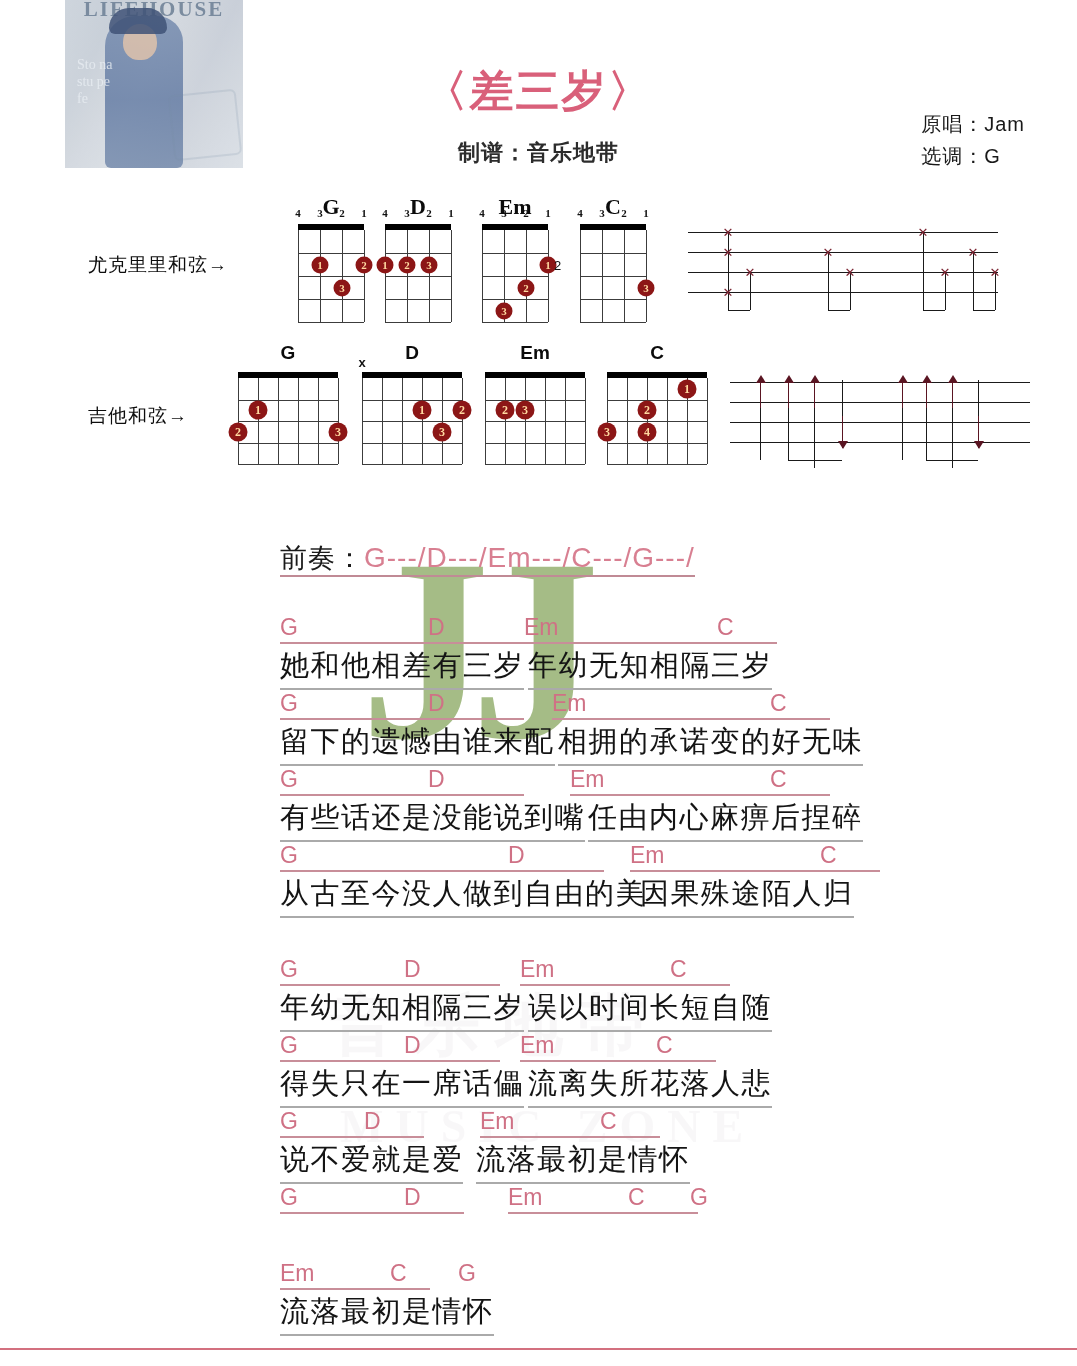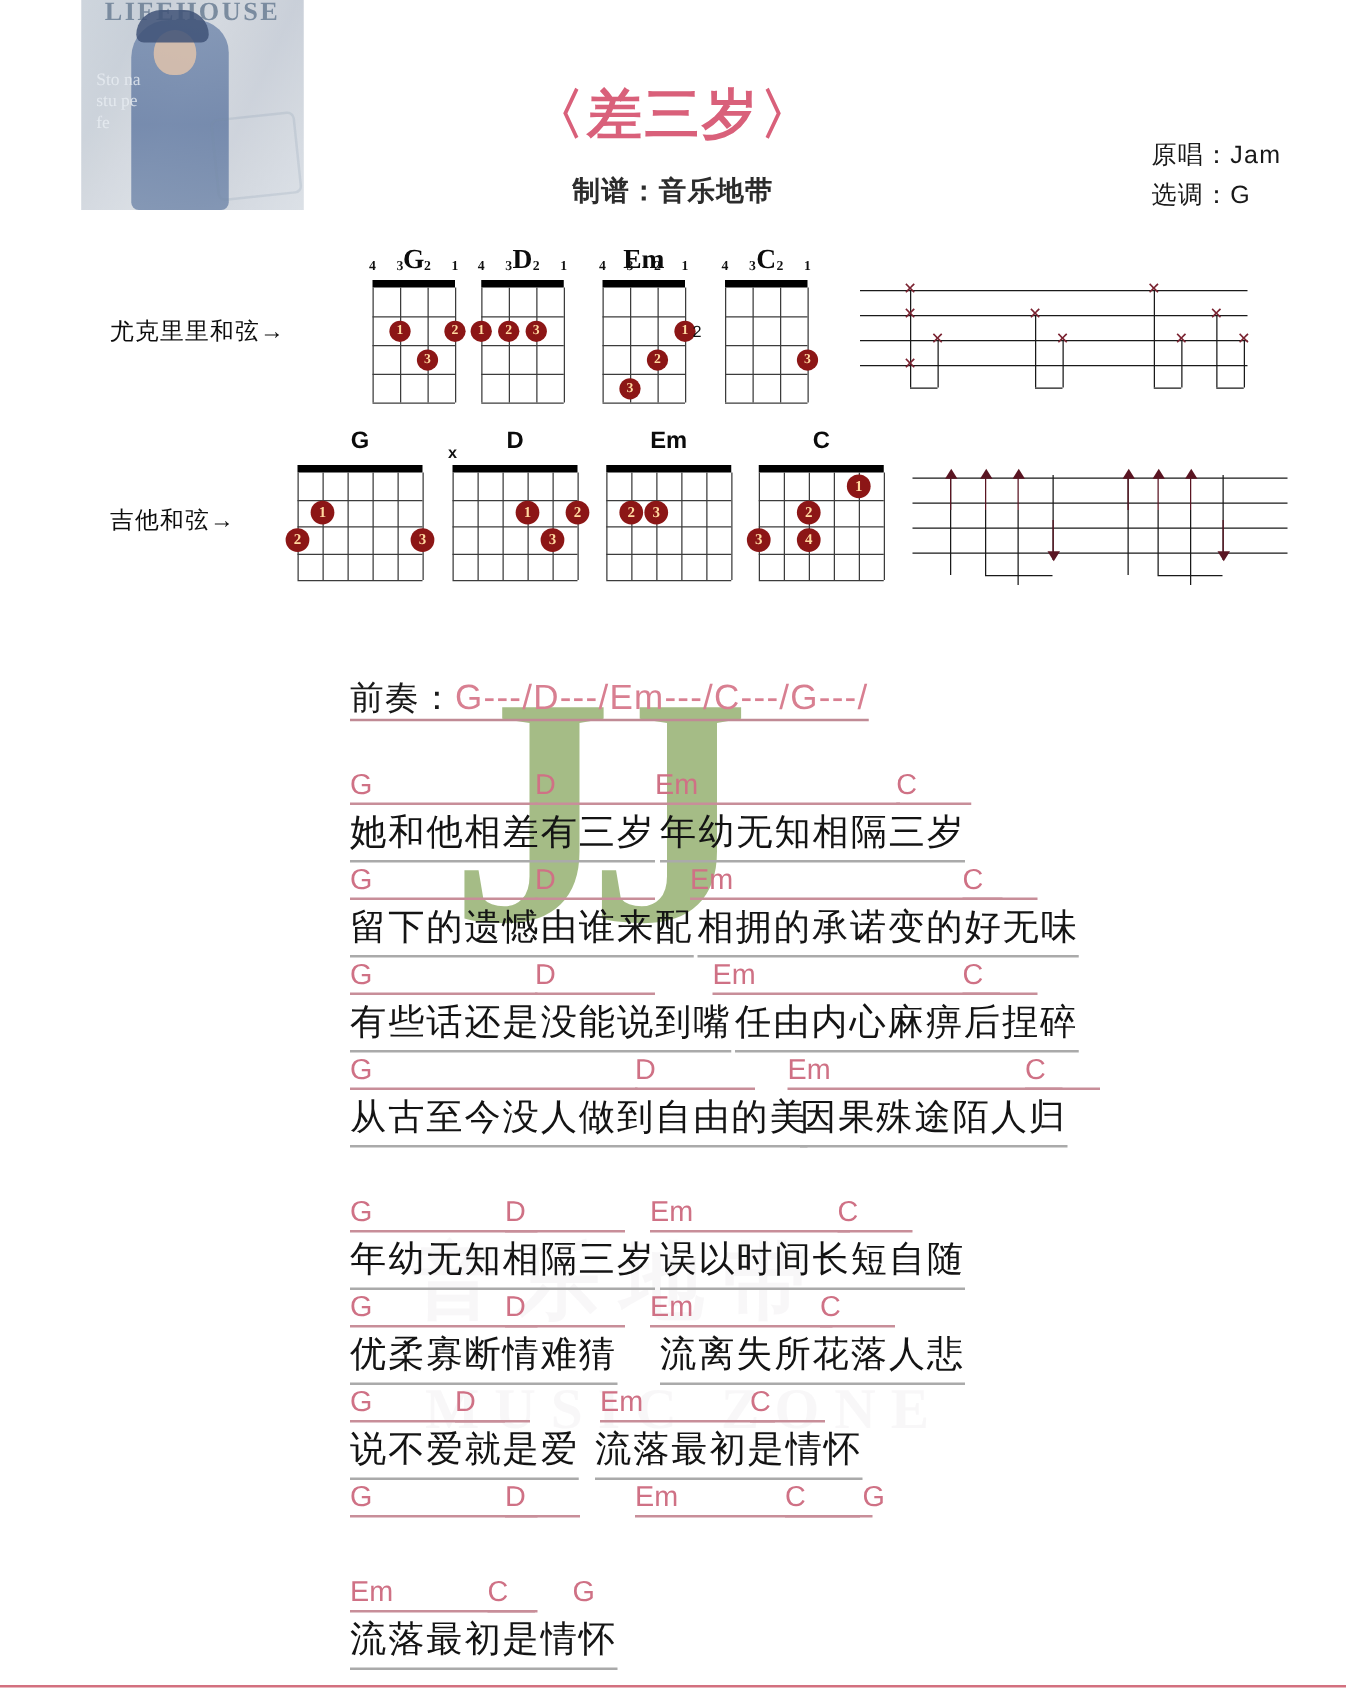--- a/index.html
+++ b/index.html
@@ -526,21 +526,21 @@
             <div class="seg" style="left: 0px; width: 150px;"></div>
             <div class="ch" style="left: 0px;">G</div>
             <div class="seg" style="left: 124px; width: 96px;"></div>
             <div class="ch" style="left: 124px;">D</div>
             <div class="seg" style="left: 240px; width: 146px;"></div>
             <div class="ch" style="left: 240px;">Em</div>
             <div class="seg" style="left: 376px; width: 60px;"></div>
             <div class="ch" style="left: 376px;">C</div>
           </div>
           <div class="lyricrow">
-            <div class="seg" style="left: 0px;">优柔寡断情难猜</div>
+            <div class="seg" style="left: 0px;">得失只在一席话儡</div>
             <div class="seg" style="left: 248px;">流离失所花落人悲</div>
           </div>
         </div>
         <div class="lyric-block">
           <div class="chordrow">
             <div class="seg" style="left: 0px; width: 124px;"></div>
             <div class="ch" style="left: 0px;">G</div>
             <div class="seg" style="left: 84px; width: 60px;"></div>
             <div class="ch" style="left: 84px;">D</div>
             <div class="seg" style="left: 200px; width: 140px;"></div>

